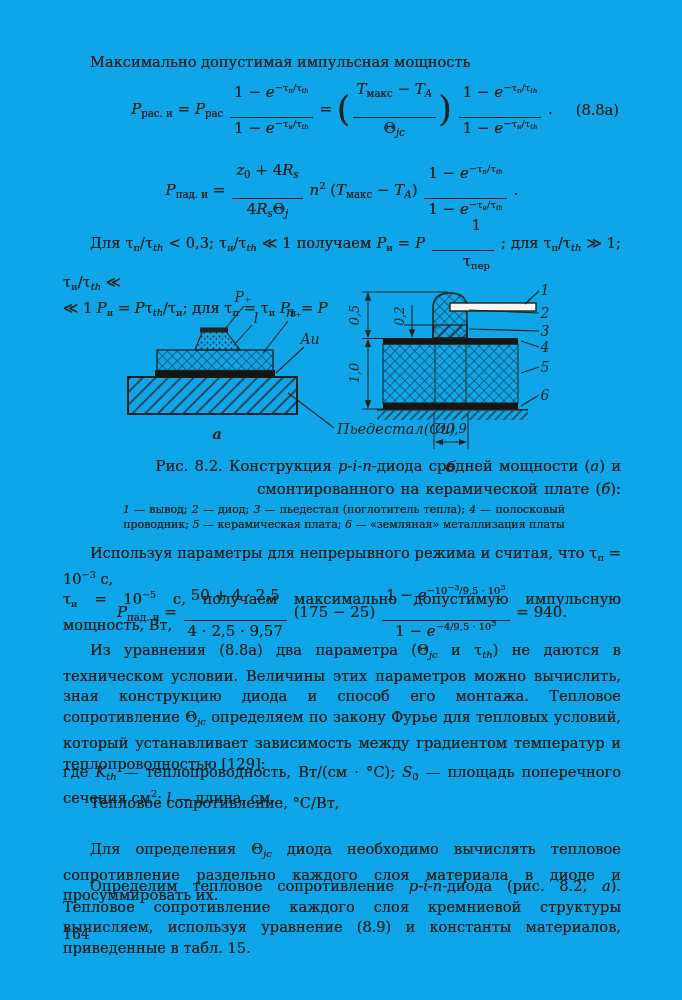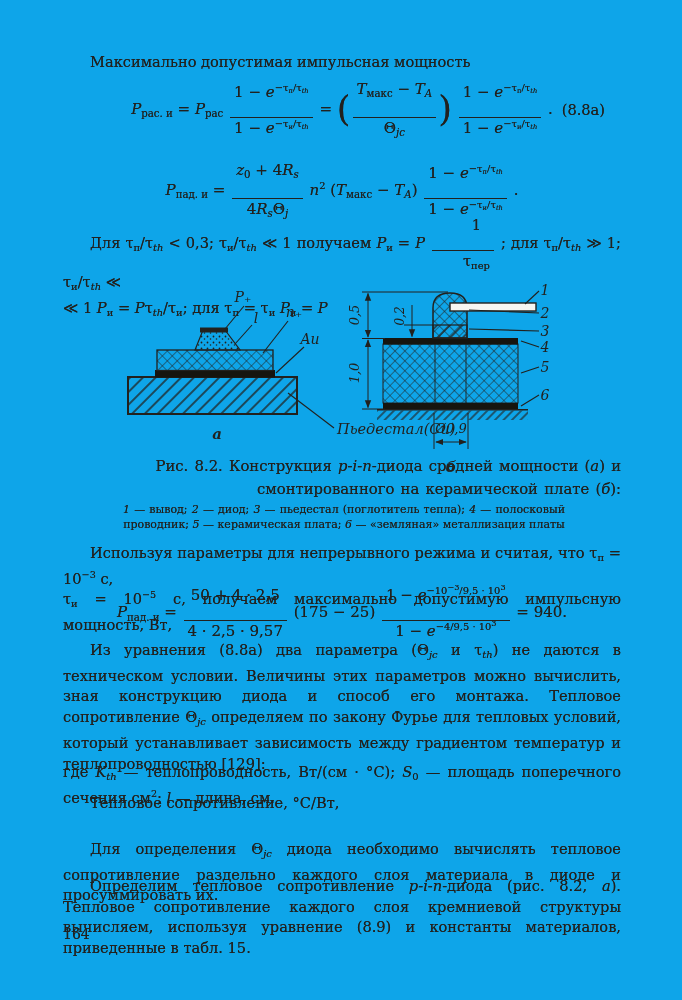--- a/index.html
+++ b/index.html
@@ -4,21 +4,21 @@
 <style>
   *{box-sizing:border-box}
   html,body{margin:0;padding:0}
   body{width:682px;height:1000px;background:#eceae5;font-family:"DejaVu Serif","Liberation Serif",serif;color:#22211e}
   .page{position:relative;width:682px;height:1000px;background:#0ea5e9;overflow:hidden}
   .blk{position:absolute;left:63px;width:558px;margin:0;font-size:14.6px;line-height:20.6px;
        text-align:justify;text-shadow:0 0 .5px rgba(34,33,30,.8)}
   .ind{text-indent:27px}
   .eq{text-align:center;font-size:15px;line-height:1.25}
   .eq-body{display:inline-block;vertical-align:middle;text-align:center}
-  .eq-num{position:absolute;right:16px;top:50%;transform:translateY(-50%);font-size:14.6px;text-shadow:0 0 .5px rgba(34,33,30,.8)}
+  .eq-num{position:absolute;right:2px;top:50%;transform:translateY(-50%);font-size:14.6px;text-shadow:0 0 .5px rgba(34,33,30,.8)}
   .frac{display:inline-block;vertical-align:middle;text-align:center;padding:0 2px}
   .frac .fn{display:block;padding:0 4px 16px;border-bottom:1.3px solid currentColor;line-height:1.22;white-space:nowrap}
   .frac .fd{display:block;padding:1px 4px 0;line-height:1.22;white-space:nowrap}
   .it{font-style:italic}
   .sb{font-size:68%;vertical-align:-0.33em}
   sup{font-size:66%;line-height:0}
   sup sup{font-size:82%}
   .big{font-size:235%;font-weight:300;line-height:0;vertical-align:middle;position:relative;top:-1px}
   .cap-title{text-align:right;font-size:14.8px;line-height:22.5px;word-spacing:1.5px}
   .cap-legend{font-size:11px;line-height:15px;padding:0 56px 0 60px;text-align:justify;text-align-last:center}

